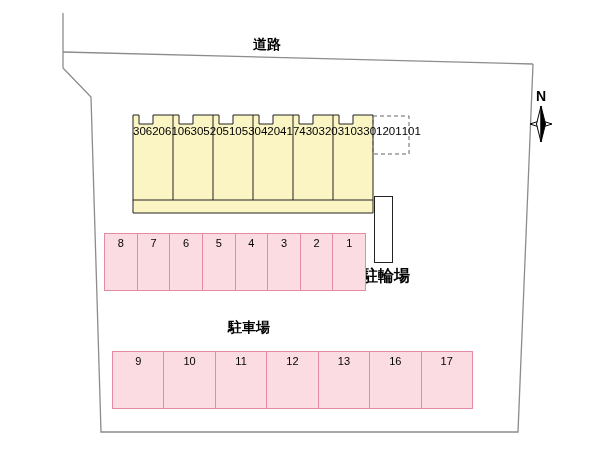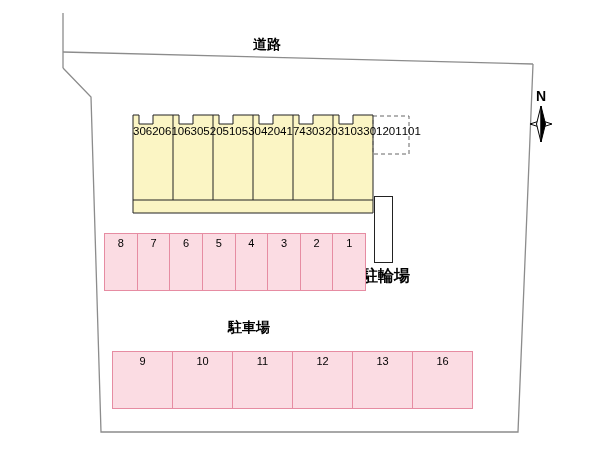--- a/index.html
+++ b/index.html
@@ -130,15 +130,18 @@
       </div>
     <div class="pcell">
         <span>12</span>
       </div>
     <div class="pcell">
         <span>13</span>
       </div>
     <div class="pcell">
         <span>16</span>
       </div>
+    <div class="pcell">
+        <span>17</span>
+      </div>
   </div>
 
 </div>
 
 </body></html>

